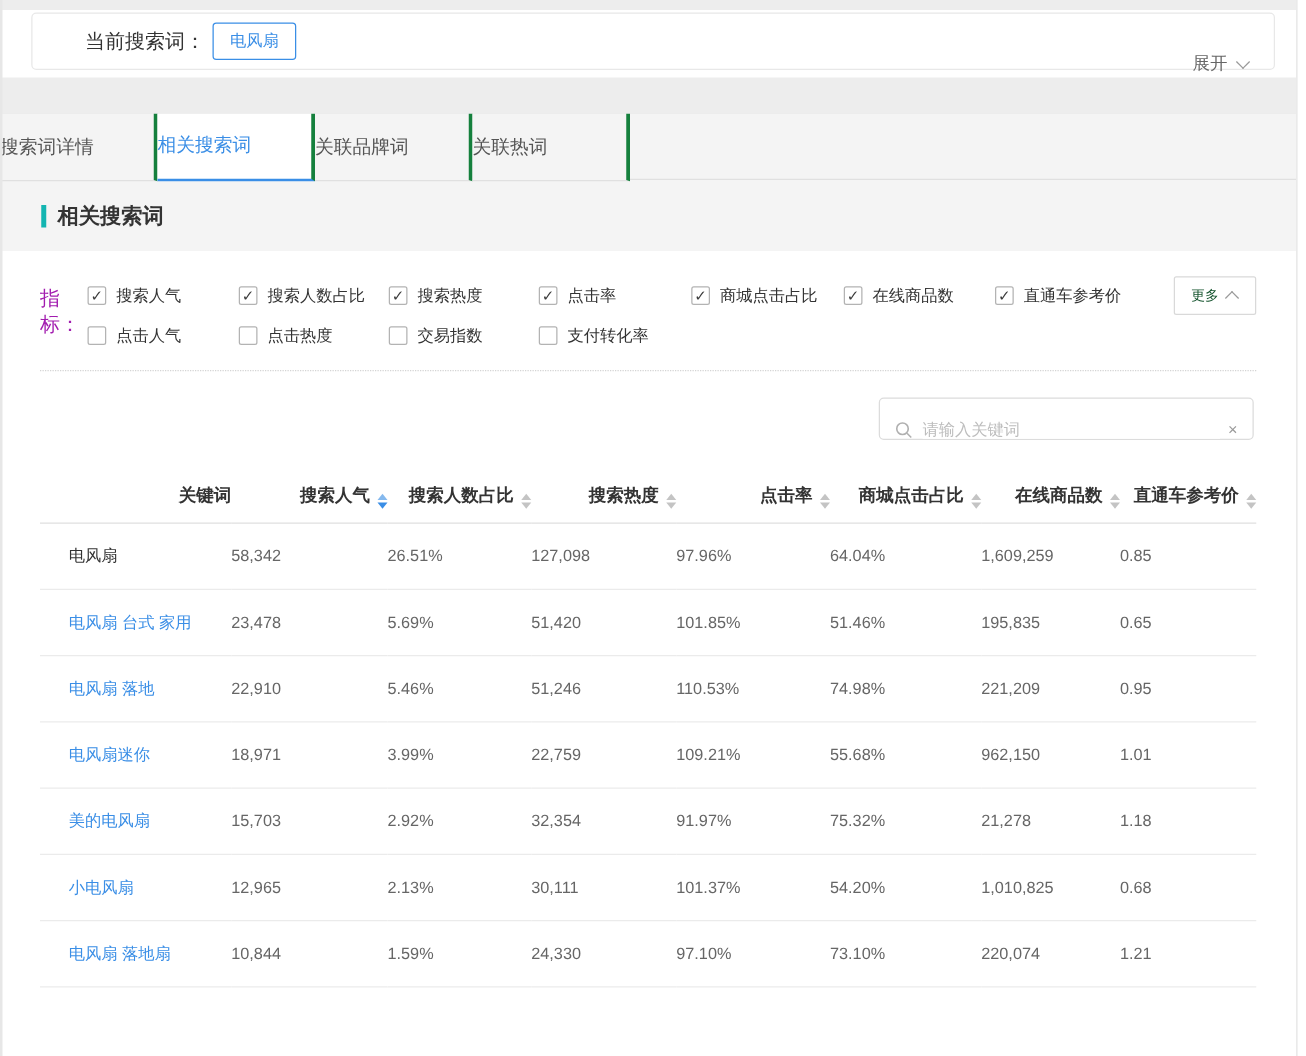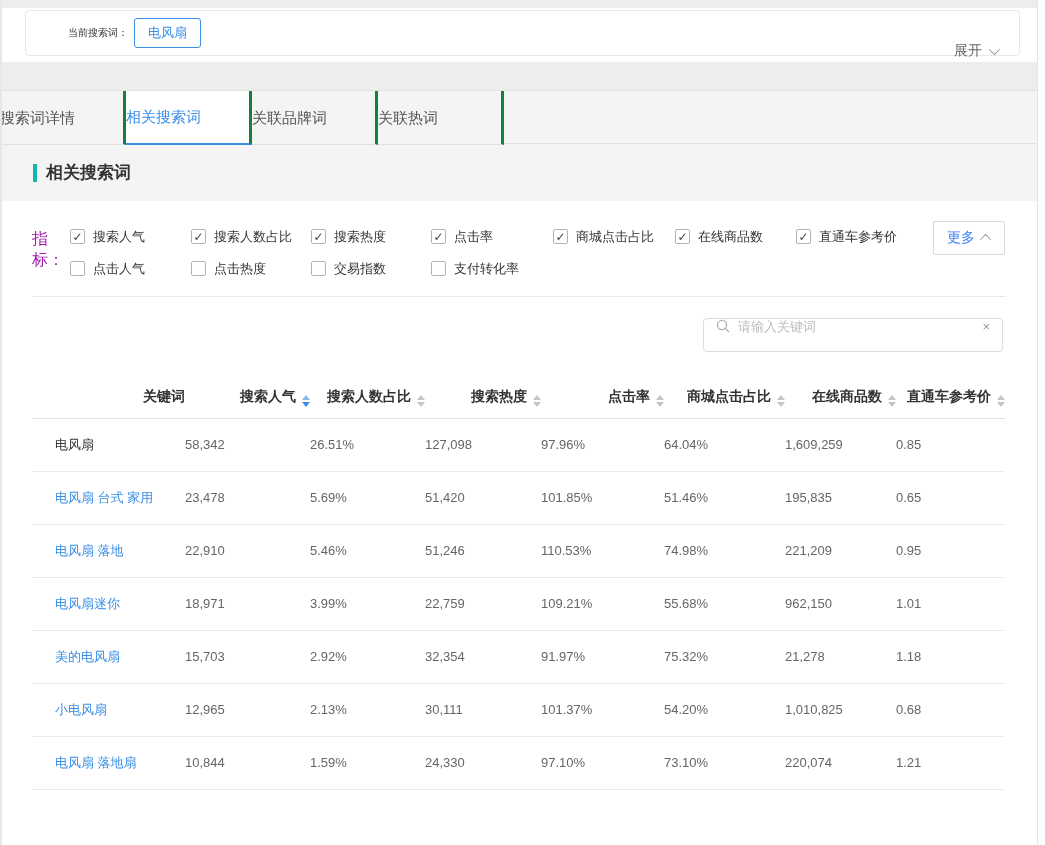--- a/index.html
+++ b/index.html
@@ -12,21 +12,21 @@
   
   .top-strip { height:8px; background:#ededed; }
   .left-edge { position:absolute; left:0; top:0; width:2px; height:845px; background:#e7e7e7; z-index:5;}
   .scrollbar-track { position:absolute; right:0; top:0; width:8px; height:845px; background:#fff; border-left:1px solid #e4e4e4; z-index:5;}
   .content { width:1037px; }
 
   
   .card-band { background:#fff; padding:2px 17px 6px 25px; }
   .filter-card { height:46px; border:1px solid #e8e8e8; border-radius:4px;
     display:flex; align-items:center; padding:0 22px 0 42px; background:#fff; }
-  .filter-label { color:#333; font-size:10px; }
+  .filter-label { color:#333; font-size:16px; }
   .term-tag { margin-left:6px; border:1px solid #3a8ee6; color:#3a8ee6; background:#fff;
     font-size:13px; padding:5px 13px; border-radius:3px; cursor:pointer; }
   .expand-btn { margin-left:auto; color:#666; font-size:14px; display:flex; align-items:center; gap:7px; cursor:pointer;margin-top:35px;}
   .chev { width:8px; height:8px; border-right:1px solid #999; border-bottom:1px solid #999; display:inline-block; }
   .chev.down { transform:rotate(45deg) translateY(-2px); }
   .chev.up { transform:rotate(-135deg) translateY(-2px); }
 
   .mid-gap { height:28px; background:#ededed; }
 
   
@@ -48,28 +48,28 @@
   .metrics { position:relative; padding-top:27px; display:flex; }
   .metrics-label { width:38px; color:#a21caf; font-size:16px; padding-top:1px; }
   .metrics-grid { display:grid; grid-template-columns:121px 120px 120px 122px 122px 121px auto; row-gap:15px; }
   .metric-item { display:flex; align-items:center; gap:8px; cursor:pointer; height:17px;}
   .cbx { width:15px; height:15px; border:1px solid #b3b3b3; border-radius:2px; background:#fff;
     display:inline-flex; align-items:center; justify-content:center; font-size:12px; color:transparent; }
   .cbx.on { color:#3c3c3c; font-weight:bold; }
   .cbx.on::after { content:"✓"; line-height:1; }
   .metric-text { font-size:13px; color:#333; white-space:nowrap; }
   .more-btn { position:absolute; top:20px; right:0; border:1px solid #d9d9d9; background:#fff; border-radius:2px;
-    color:#3b82f6; font-size:14px; padding:7px 13px; display:flex; align-items:center; gap:8px; cursor:pointer; }
+    color:#14532d; font-size:11px; padding:7px 13px; display:flex; align-items:center; gap:8px; cursor:pointer; }
 
   .dashed-sep { margin-top:19px; border-top:1px dotted #d4d4d4; }
 
   
   .search-row { display:flex; justify-content:flex-end; margin-top:21px; }
   .search-box { width:300px; height:34px; border:1px solid #dcdcdc; border-radius:4px; background:#fff;
-    display:flex; align-items:flex-start; padding:0 12px; margin-right:2px;}
+    display:flex; align-items:flex-end; padding:0 12px; margin-right:2px;}
   .search-box input { border:none; outline:none; flex:1; font-size:13px; color:#333; margin-left:8px;
     font-family:"Liberation Sans","DejaVu Sans",sans-serif; }
   .search-box input::placeholder { color:#bdbdbd; }
   .clear-x { color:#9a9a9a; font-size:13px; cursor:pointer; padding-left:6px;}
 
   
   table { width:100%; border-collapse:collapse; margin-top:25px; table-layout:fixed; }
   col.c0{width:153px} col.c1{width:125px} col.c2{width:115px} col.c3{width:116px}
   col.c4{width:123px} col.c5{width:121px} col.c6{width:111px} col.c7{width:auto}
   thead th { text-align:right; font-size:14px; font-weight:bold; color:#333; height:41px;

